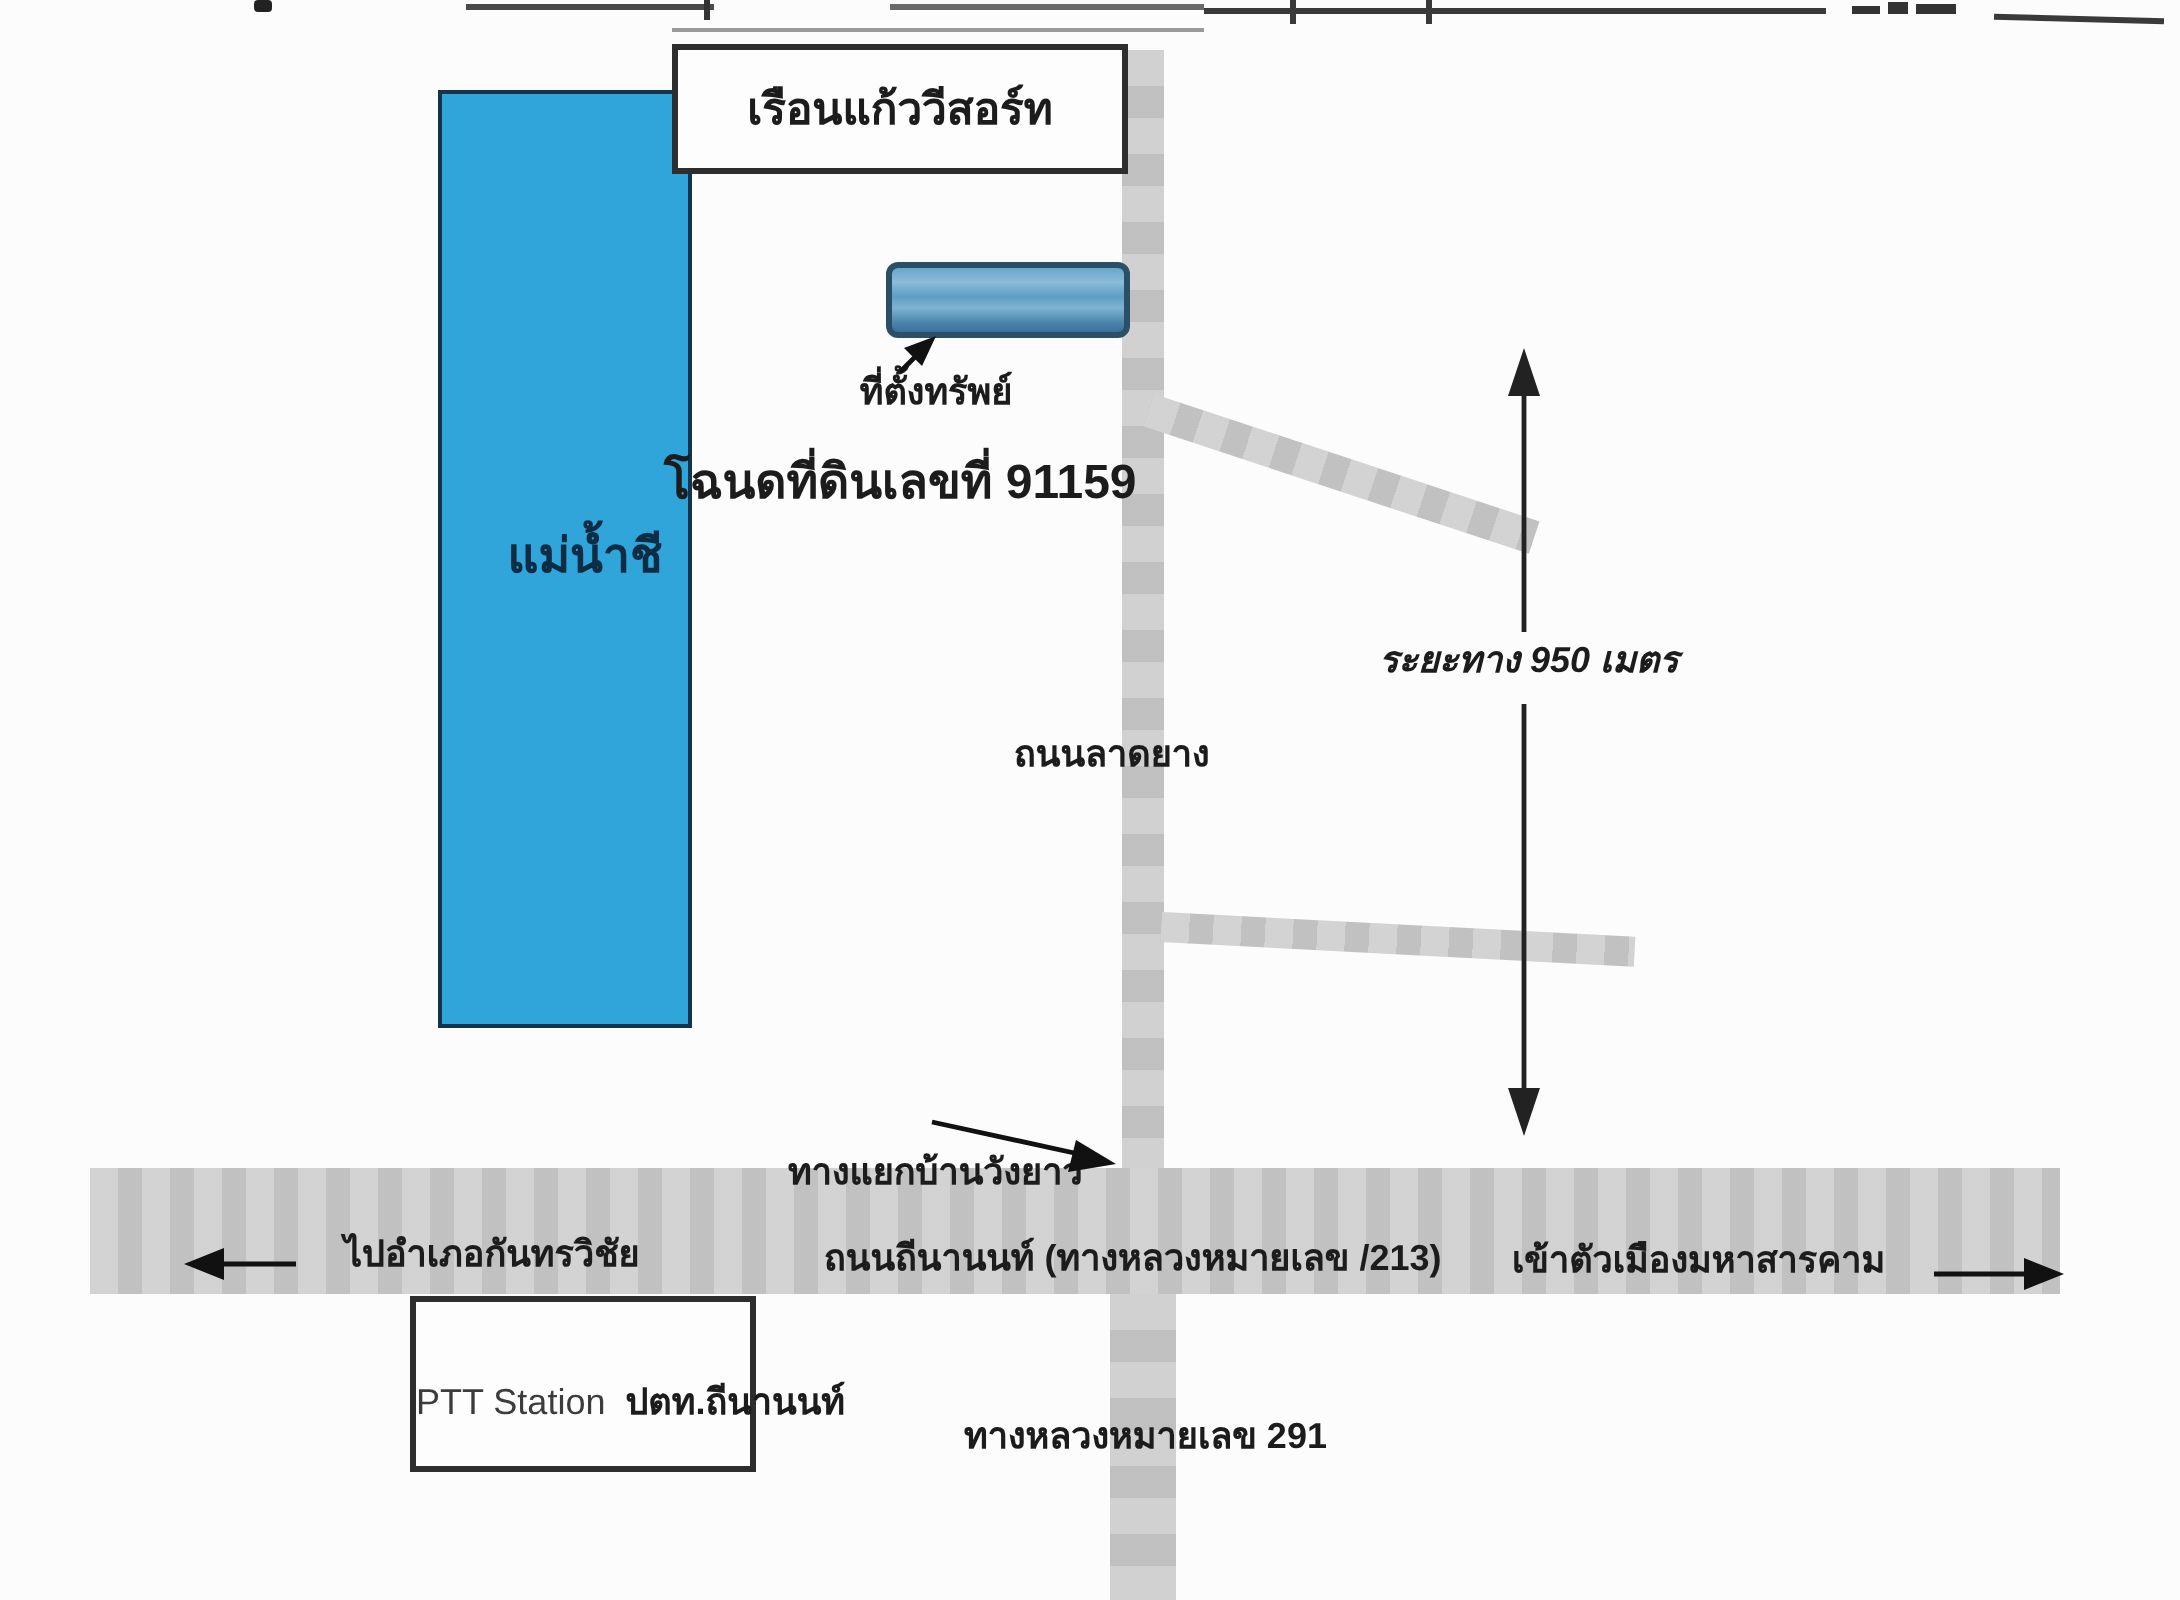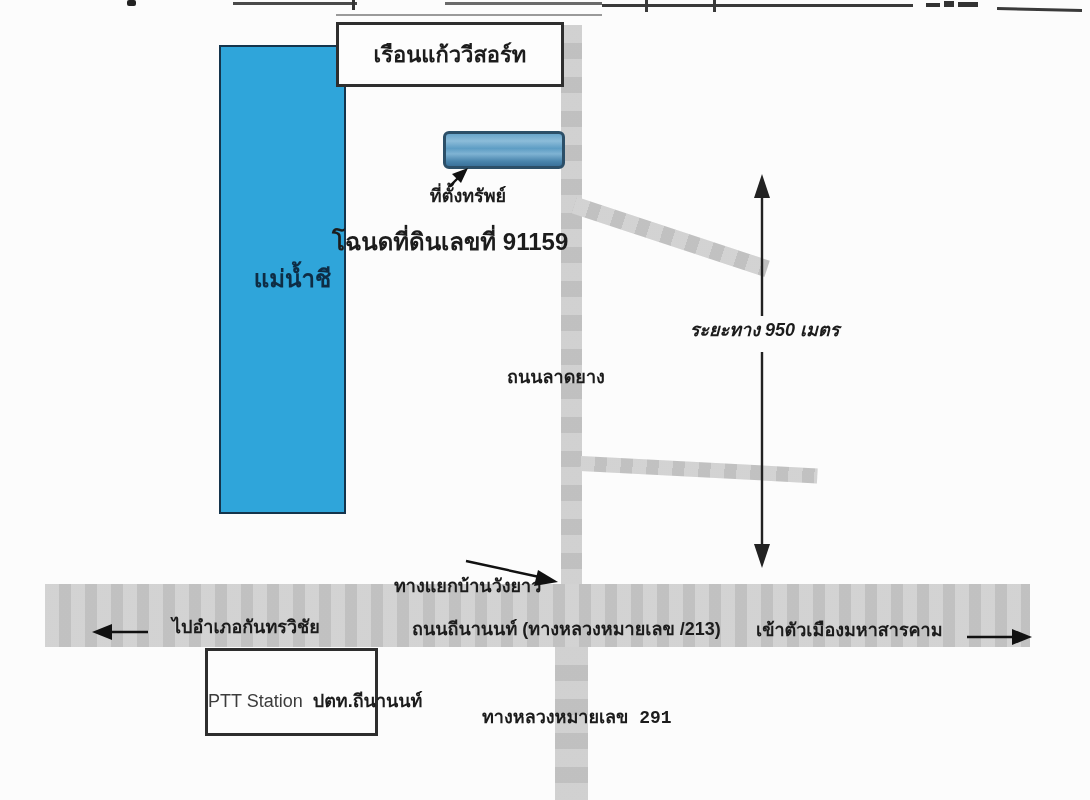--- a/index.html
+++ b/index.html
@@ -82,21 +82,21 @@
   </div>
 
   <div class="abs lbl" style="left:400px;top:184px;width:136px;text-align:center;">ที่ตั้งทรัพย์</div>
   <div class="abs lbl" style="left:332px;top:226px;font-size:24px;font-weight:700;">โฉนดที่ดินเลขที่ 91159</div>
   <div class="abs lbl" style="left:672px;top:318px;width:185px;text-align:center;background:#fcfcfc;font-style:italic;">ระยะทาง 950 เมตร</div>
   <div class="abs lbl" style="left:507px;top:365px;">ถนนลาดยาง</div>
   <div class="abs lbl" style="left:394px;top:529px;margin-top:45px;">ทางแยกบ้านวังยาว</div>
   <div class="abs lbl" style="left:152px;top:615px;margin-left:20px;">ไปอำเภอกันทรวิชัย</div>
   <div class="abs lbl" style="left:373px;top:617px;margin-left:39px;">ถนนถีนานนท์ (ทางหลวงหมายเลข /213)</div>
   <div class="abs lbl" style="left:756px;top:618px;">เข้าตัวเมืองมหาสารคาม</div>
-  <div class="abs lbl" style="left:482px;top:706px;font-family:Liberation Mono, monospace;">ทางหลวงหมายเลข 291</div>
+  <div class="abs lbl" style="left:482px;top:706px;">ทางหลวงหมายเลข 291</div>
 
   <svg class="overlay" width="1090" height="800" viewBox="0 0 1090 800">
 
     <g>
       <line x1="762" y1="194" x2="762" y2="316" stroke="#222" stroke-width="2.4"></line>
       <line x1="762" y1="352" x2="762" y2="550" stroke="#222" stroke-width="2.4"></line>
       <polygon points="762,174 754,198 770,198" fill="#222"></polygon>
       <polygon points="762,568 754,544 770,544" fill="#222"></polygon>
     </g>
 

